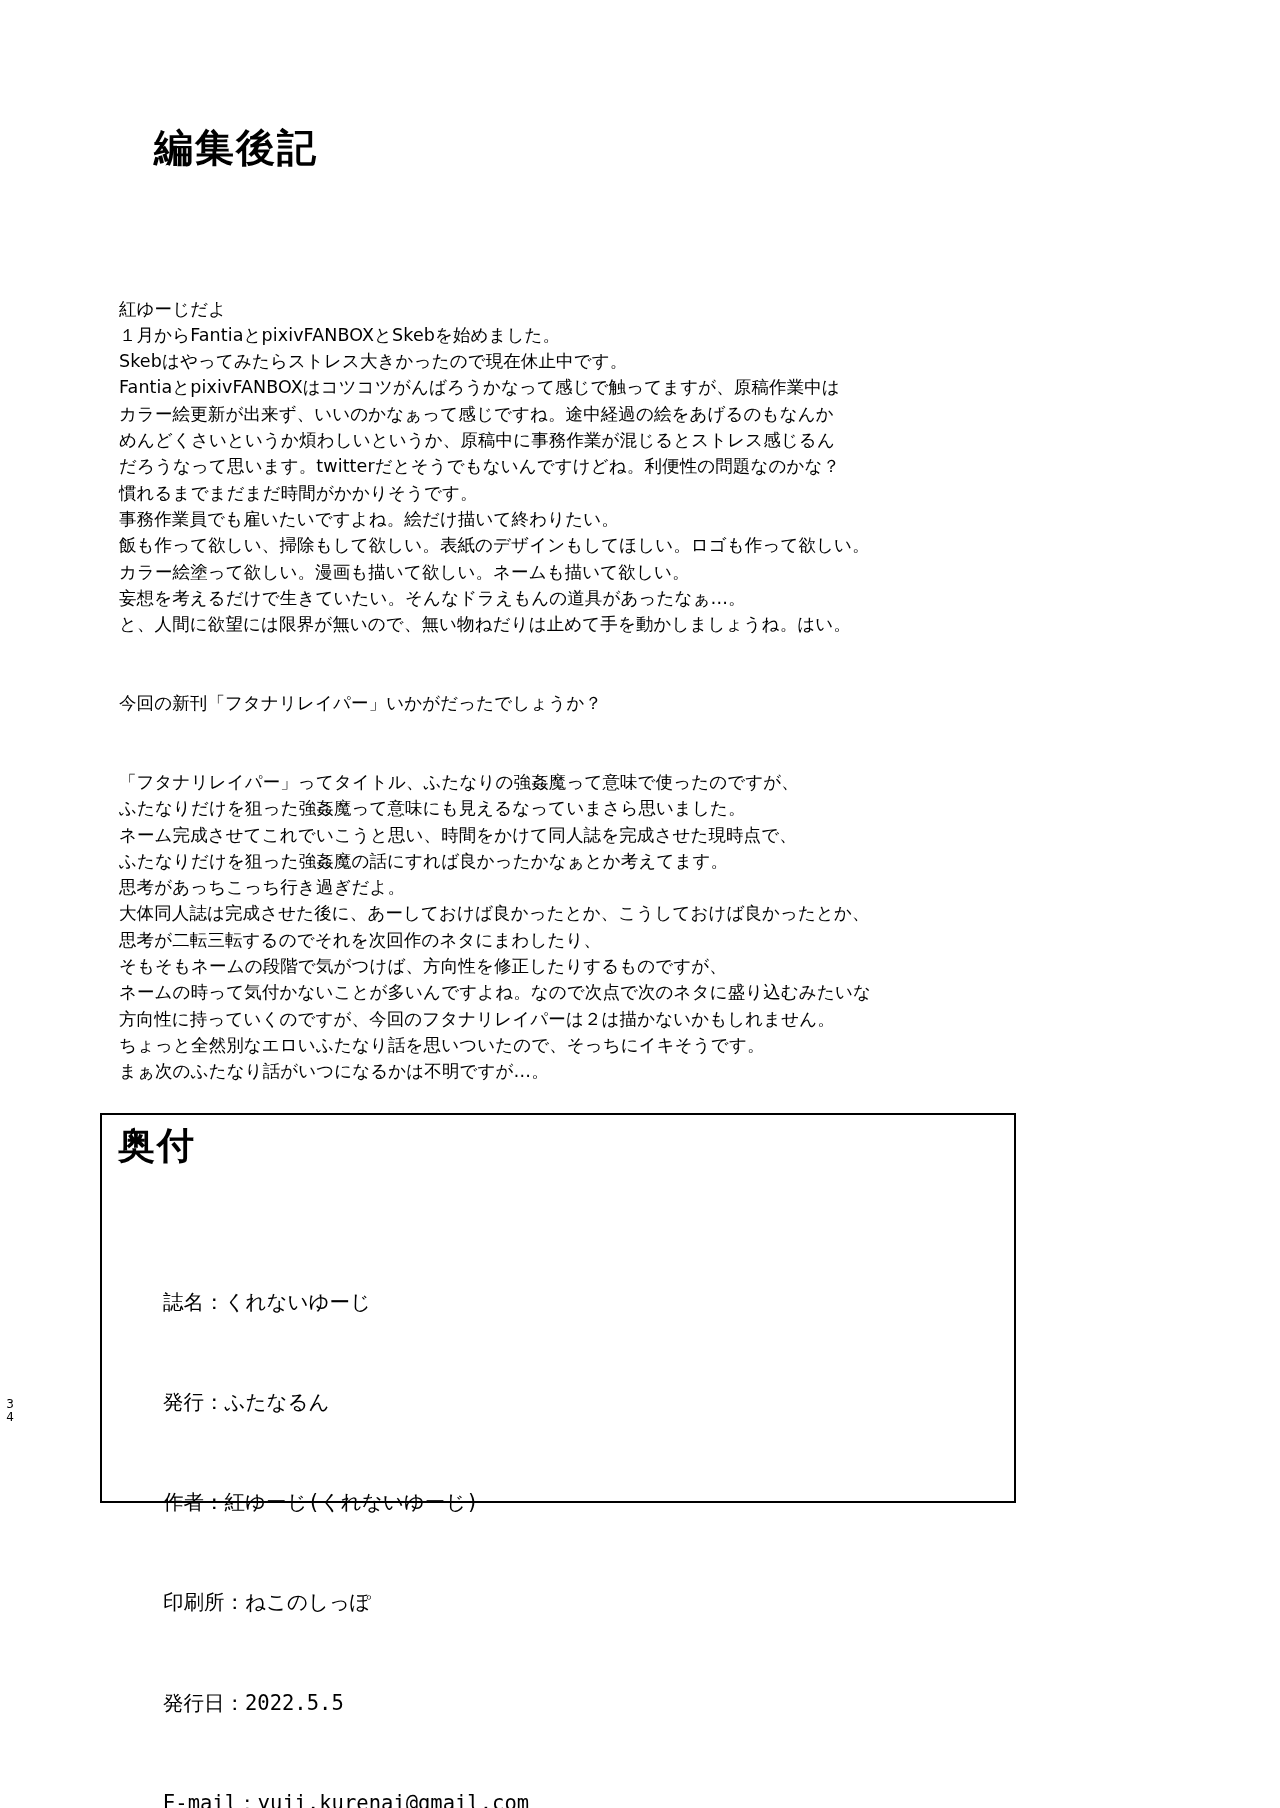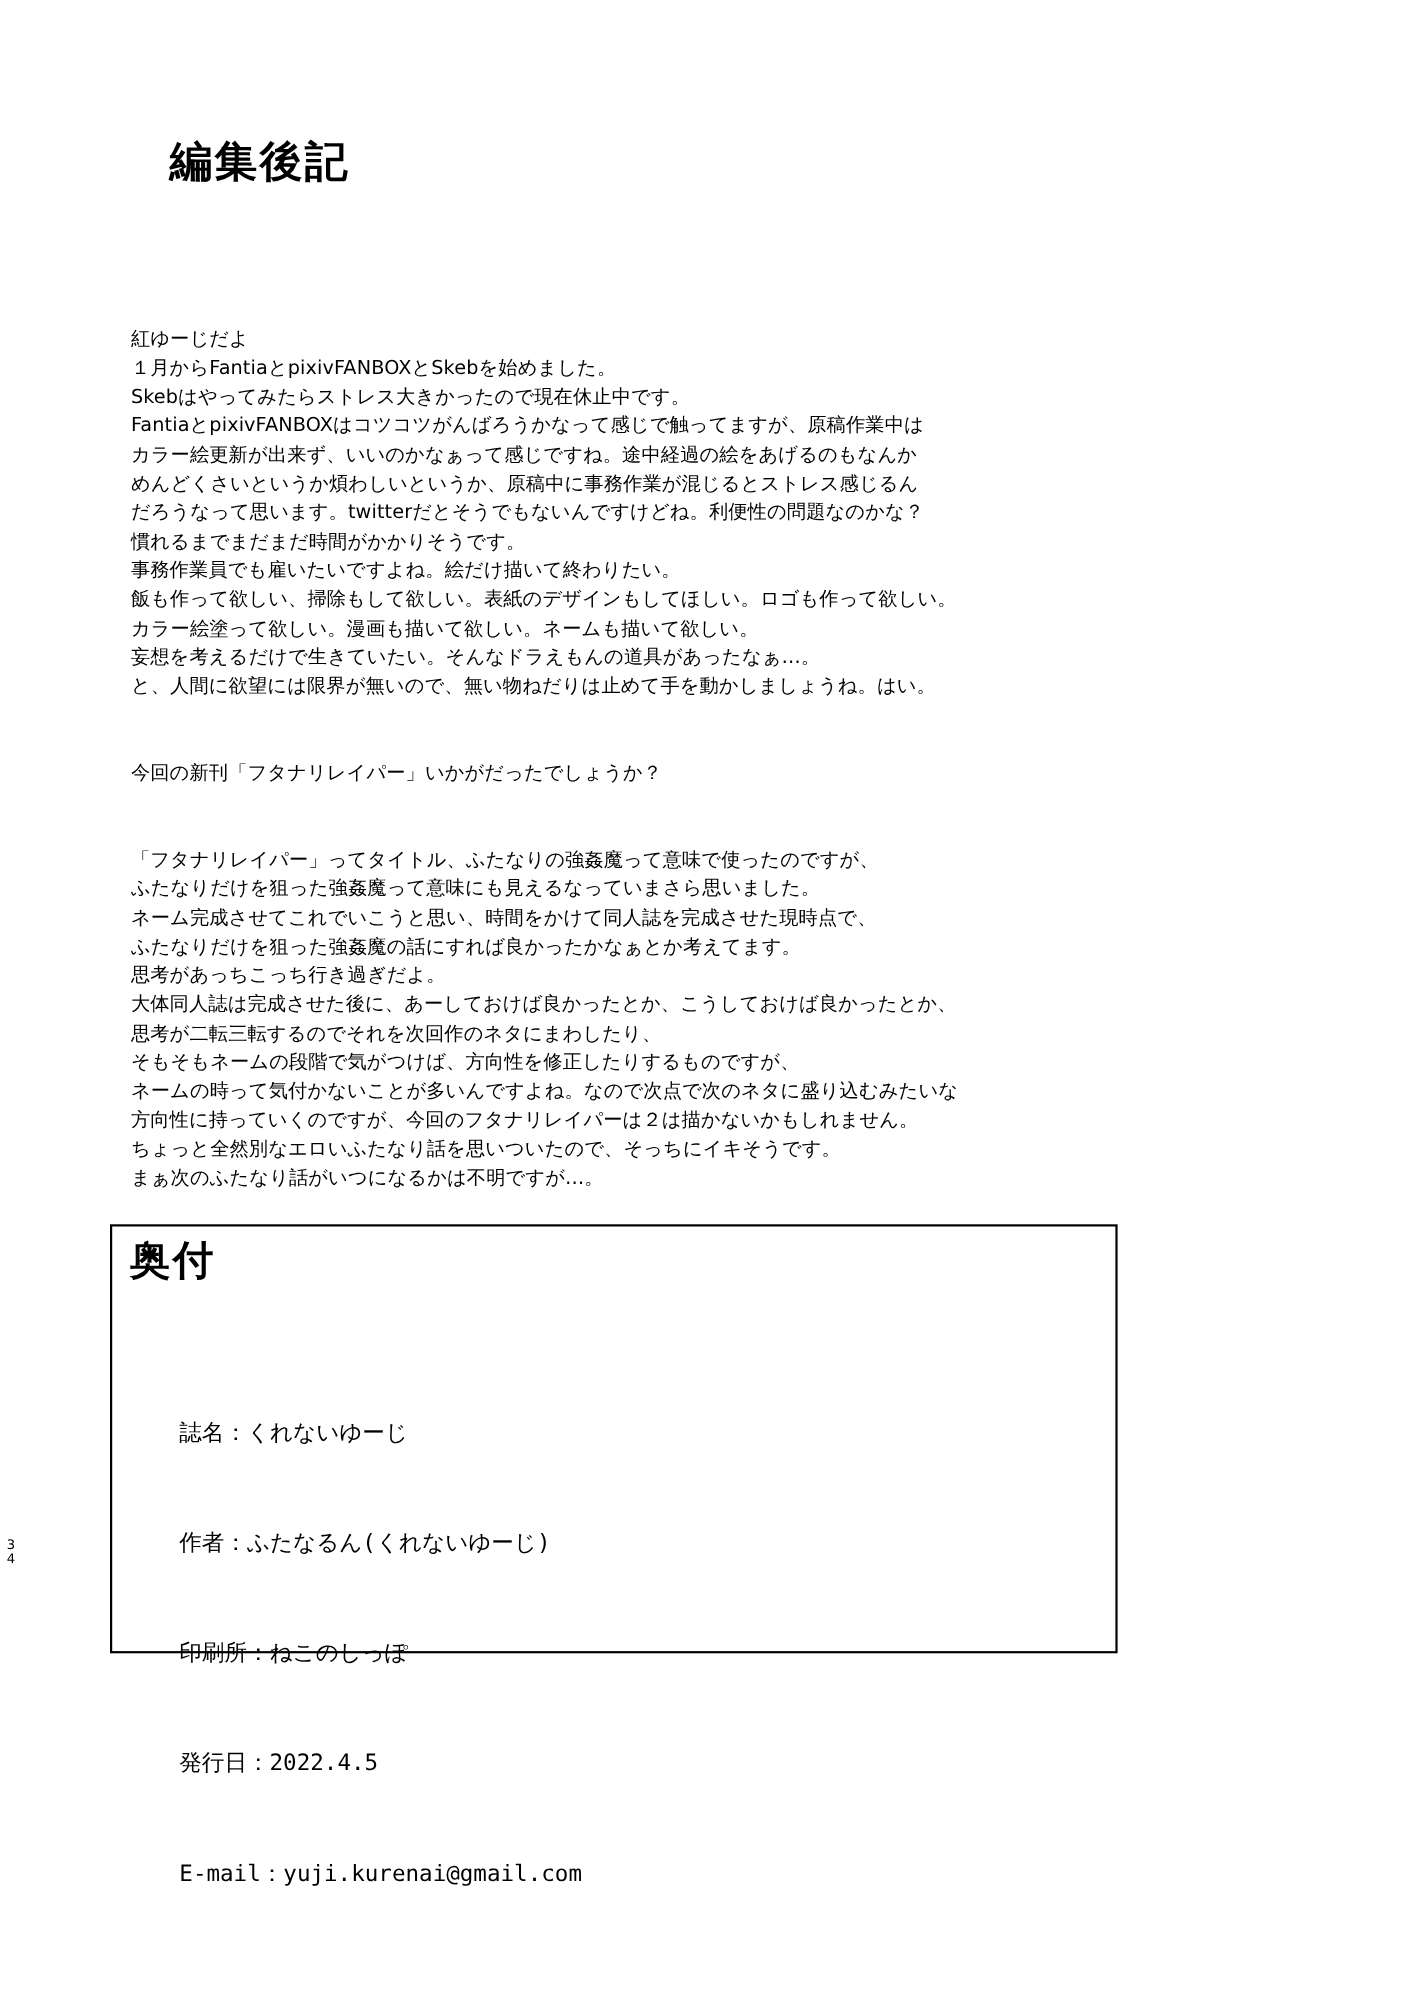--- a/index.html
+++ b/index.html
@@ -134,23 +134,24 @@
     <div class="para">ちなみに次のイベントは夏コミですが、ロリで申し込んだのでロリコンおじさん３かなぁ？</div>
     <div class="para">最後になりますが、「フタナリレイパー」をお手に取っていただき
 ありがとうございました！引き続きがんばりますんで応援よろしくお願いします。</div>
   </div>
 
   <div class="colophon-box"></div>
   <div class="colophon-title">奥付</div>
 
   <div class="colophon-list">
     <div class="colophon-line">誌名：くれないゆーじ</div>
-    <div class="colophon-line">作者：ふたなるん(くれないゆーじ)</div>
+    <div class="colophon-line">発行：ふたなるん</div>
+    <div class="colophon-line">作者：紅ゆーじ(くれないゆーじ)</div>
     <div class="colophon-line">印刷所：ねこのしっぽ</div>
-    <div class="colophon-line">発行日：2022.4.5</div>
+    <div class="colophon-line">発行日：2022.5.5</div>
     <div class="colophon-line">E-mail：yuji.kurenai@gmail.com</div>
     
     
     
   </div>
 
   <div class="page-number">
       <div>3</div>
       <div>4</div>
     </div>

